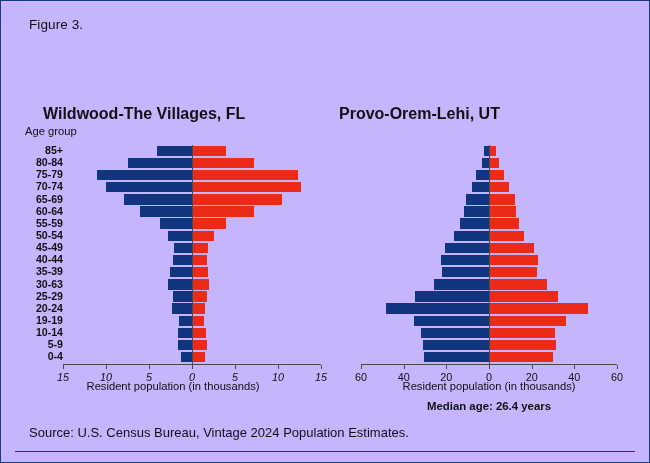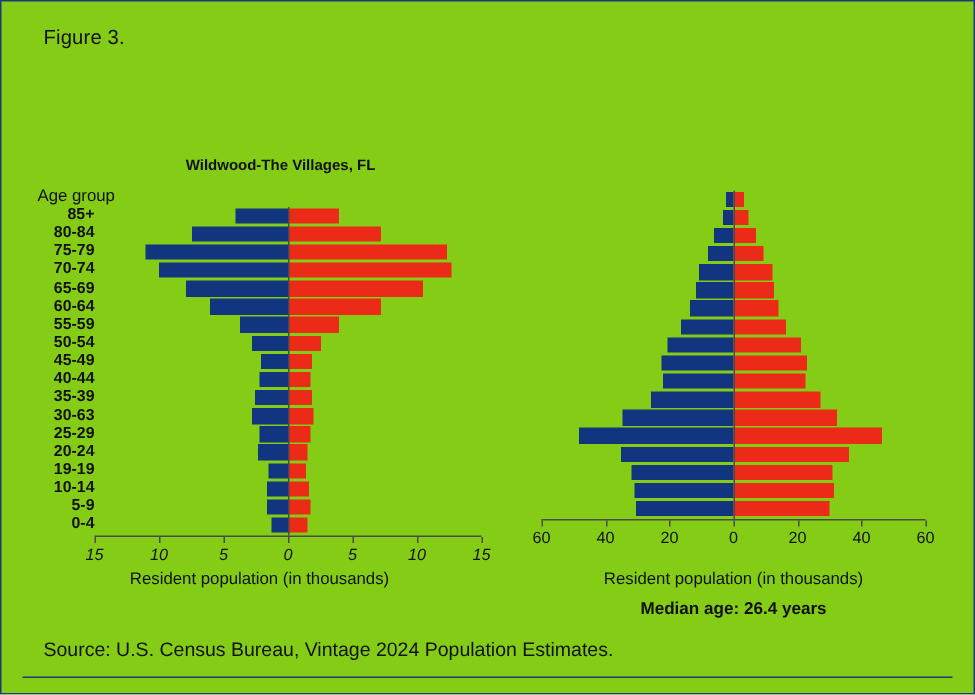--- a/index.html
+++ b/index.html
@@ -8,21 +8,21 @@
     background: #ffffff;
   }
   body {
     font-family: "Liberation Sans", sans-serif;
   }
   #figure {
     position: relative;
     width: 650px;
     height: 463px;
     box-sizing: border-box;
-    background: #84cc16;
+    background: #c4b5fd;
     border: 1px solid #1a3a7a;
     overflow: hidden;
   }
   .fig-label {
     position: absolute;
     left: 28px;
     top: 16px;
     font-size: 13.5px;
     color: #111111;
     letter-spacing: 0.1px;
@@ -60,22 +60,21 @@
     height: 9px;
     display: inline-block;
   }
   .panel {
     position: absolute;
     top: 104px;
   }
   #panel-left  { left: 14px;  width: 316px; }
   #panel-right { left: 338px; width: 300px; }
   .panel-title {
-    text-align: center;
-    font-size: 10px;
+    font-size: 16px;
     font-weight: bold;
     color: #111;
     margin: 0 0 6px 0;
   }
   #panel-left .panel-title { padding-left: 28px; }
   .agegroup-label {
     position: absolute;
     left: 10px;
     top: 20px;
     font-size: 11.2px;
@@ -336,20 +335,21 @@
           <div class="axis-tick" style="left: 215px; top: 219.7px;"></div>
           <div class="axis-ticklabel" style="left: 215px; top: 225.7px;">10</div>
           <div class="axis-tick" style="left: 258px; top: 219.7px;"></div>
           <div class="axis-ticklabel" style="left: 258px; top: 225.7px;">15</div>
         </div>
     </div>
   <div class="axis-caption" style="top: 274.7px; left: 0px;">Resident population (in thousands)</div>
     </div>
 
   <div class="panel" id="panel-right">
+    <div class="panel-title">Provo-Orem-Lehi, UT</div>
     <div class="plot" id="plot-right">
       <div class="bars-area" id="bars-right">
           <div class="row">
             <div class="bar-m" style="background: rgb(17, 54, 127); left: 122.667px; width: 5.33333px;"></div>
             <div class="bar-f" style="background: rgb(236, 42, 24); left: 128px; width: 7.46667px;"></div>
           </div>
           <div class="row">
             <div class="bar-m" style="background: rgb(17, 54, 127); left: 120.533px; width: 7.46667px;"></div>
             <div class="bar-f" style="background: rgb(236, 42, 24); left: 128px; width: 9.6px;"></div>
           </div>

